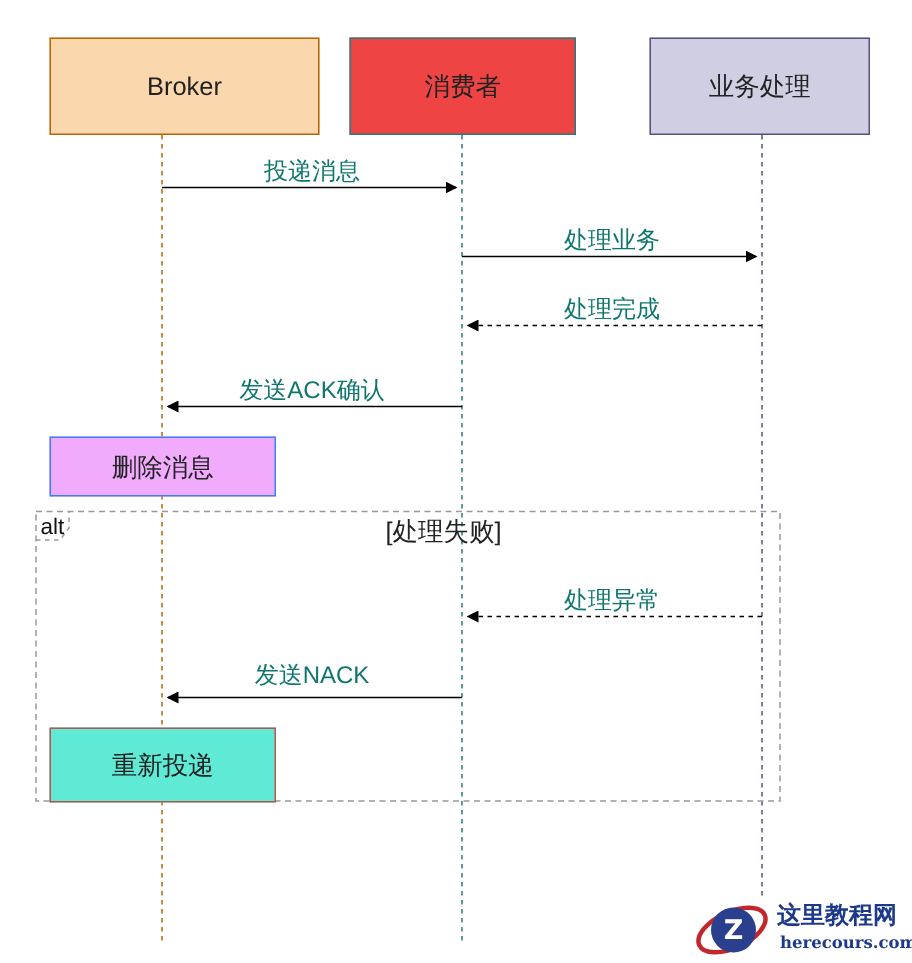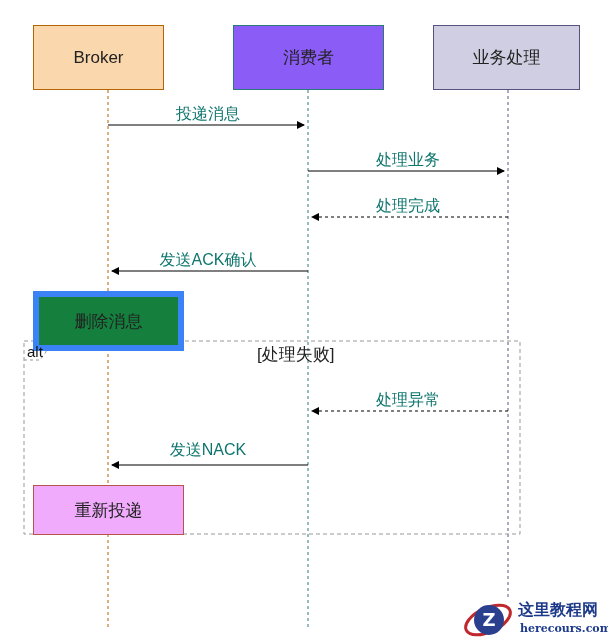--- a/index.html
+++ b/index.html
@@ -29,33 +29,33 @@
   <path d="M24,360 L40,360 L46,352 L46,341" fill="none" stroke="#999" stroke-dasharray="3,3"></path>
 
   <line x1="108" y1="125" x2="304" y2="125" stroke="#000" marker-end="url(#arr)"></line>
   <line x1="308" y1="171" x2="504" y2="171" stroke="#000" marker-end="url(#arr)"></line>
   <line x1="508" y1="217" x2="312" y2="217" stroke="#000" stroke-dasharray="3,3" marker-end="url(#arr)"></line>
   <line x1="308" y1="271" x2="112" y2="271" stroke="#000" marker-end="url(#arr)"></line>
   <line x1="508" y1="411" x2="312" y2="411" stroke="#000" stroke-dasharray="3,3" marker-end="url(#arr)"></line>
   <line x1="308" y1="465" x2="112" y2="465" stroke="#000" marker-end="url(#arr)"></line>
 </svg>
 
-<div class="box" style="left:33px;top:25px;width:131px;height:65px;background:#fad7ac;border:1px solid #b46504;">Broker</div>
-<div class="box" style="left:233px;top:25px;width:151px;height:65px;background:#8b5cf6;border:1px solid #2a7a7c;">消费者</div>
+<div class="box" style="left:33px;top:25px;width:180px;height:65px;background:#fad7ac;border:1px solid #b46504;">Broker</div>
+<div class="box" style="left:233px;top:25px;width:151px;height:65px;background:#ef4444;border:1px solid #2a7a7c;">消费者</div>
 <div class="box" style="left:433px;top:25px;width:147px;height:65px;background:#d0cee2;border:1px solid #56517e;">业务处理</div>
 
 <div class="lbl" style="left:208px;top:104px;">投递消息</div>
 <div class="lbl" style="left:408px;top:150px;">处理业务</div>
 <div class="lbl" style="left:408px;top:196px;text-align:right;">处理完成</div>
 <div class="lbl" style="left:208px;top:250px;">发送ACK确认</div>
 <div class="lbl" style="left:408px;top:390px;">处理异常</div>
 <div class="lbl" style="left:208px;top:440px;">发送NACK</div>
 
-<div class="box" style="left:33px;top:291px;width:151px;height:60px;background:#15803d;border:6px solid #3b82f6;">删除消息</div>
-<div class="box" style="left:33px;top:485px;width:151px;height:50px;background:#f0abfc;border:1px solid #b85450;">重新投递</div>
+<div class="box" style="left:33px;top:291px;width:151px;height:40px;background:#f0abfc;border:1px solid #3b82f6;">删除消息</div>
+<div class="box" style="left:33px;top:485px;width:151px;height:50px;background:#5eead4;border:1px solid #b85450;">重新投递</div>
 
 <div style="position:absolute;left:27px;top:343px;font-size:15px;color:#111;">alt</div>
 <div style="position:absolute;left:257px;top:343px;font-size:17px;color:#222;">[处理失败]</div>
 
 <div class="wm">
   <svg width="56" height="44">
     <ellipse cx="26" cy="22" rx="24" ry="12" fill="none" stroke="#c0282d" stroke-width="3" transform="rotate(-25 26 22)"></ellipse>
     <circle cx="27" cy="22" r="15" fill="#2b3f8f"></circle>
     <text x="27" y="28" font-family="DejaVu Sans, sans-serif" font-weight="bold" font-size="18" fill="#fff" text-anchor="middle">Z</text>
   </svg>

